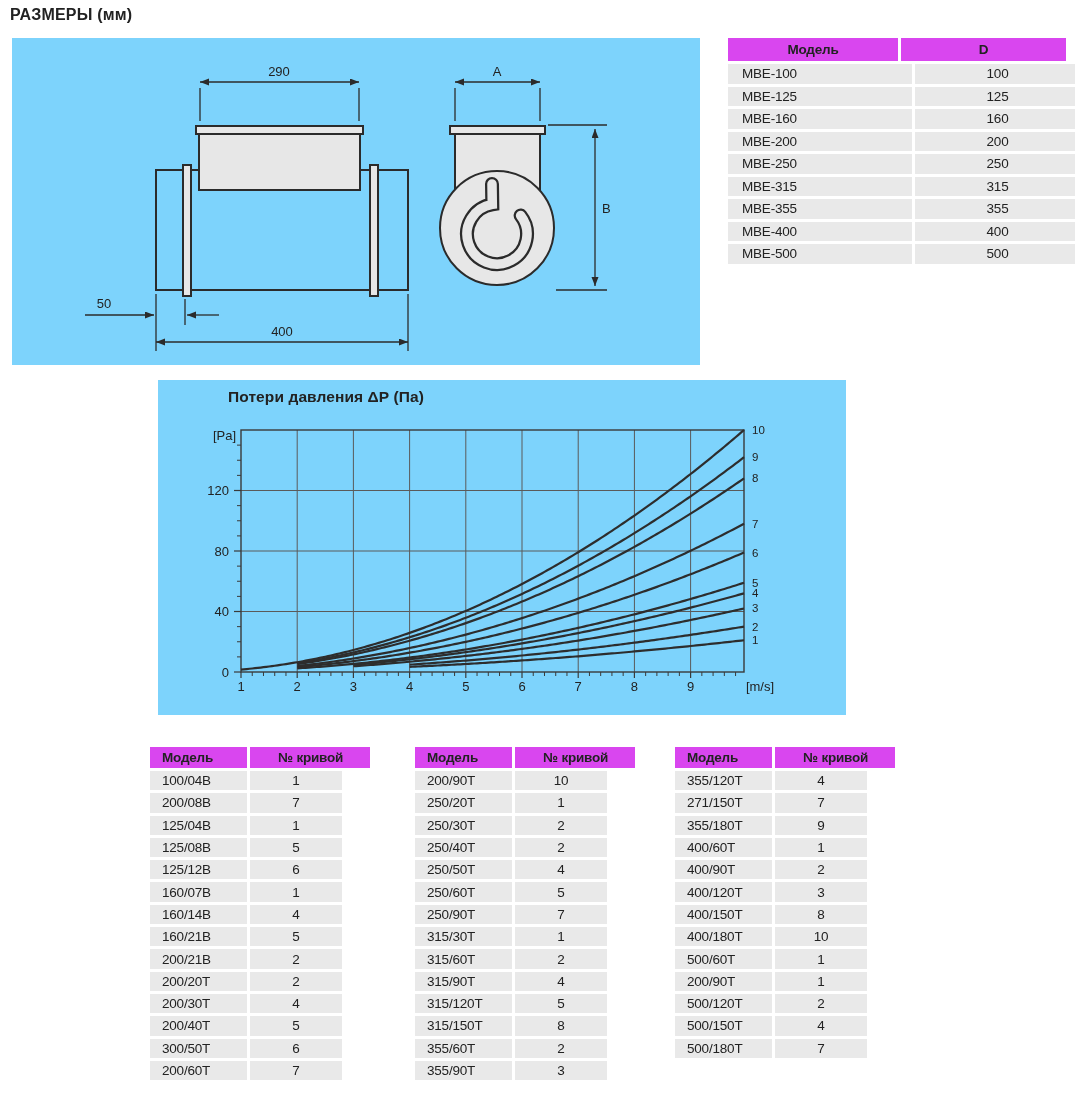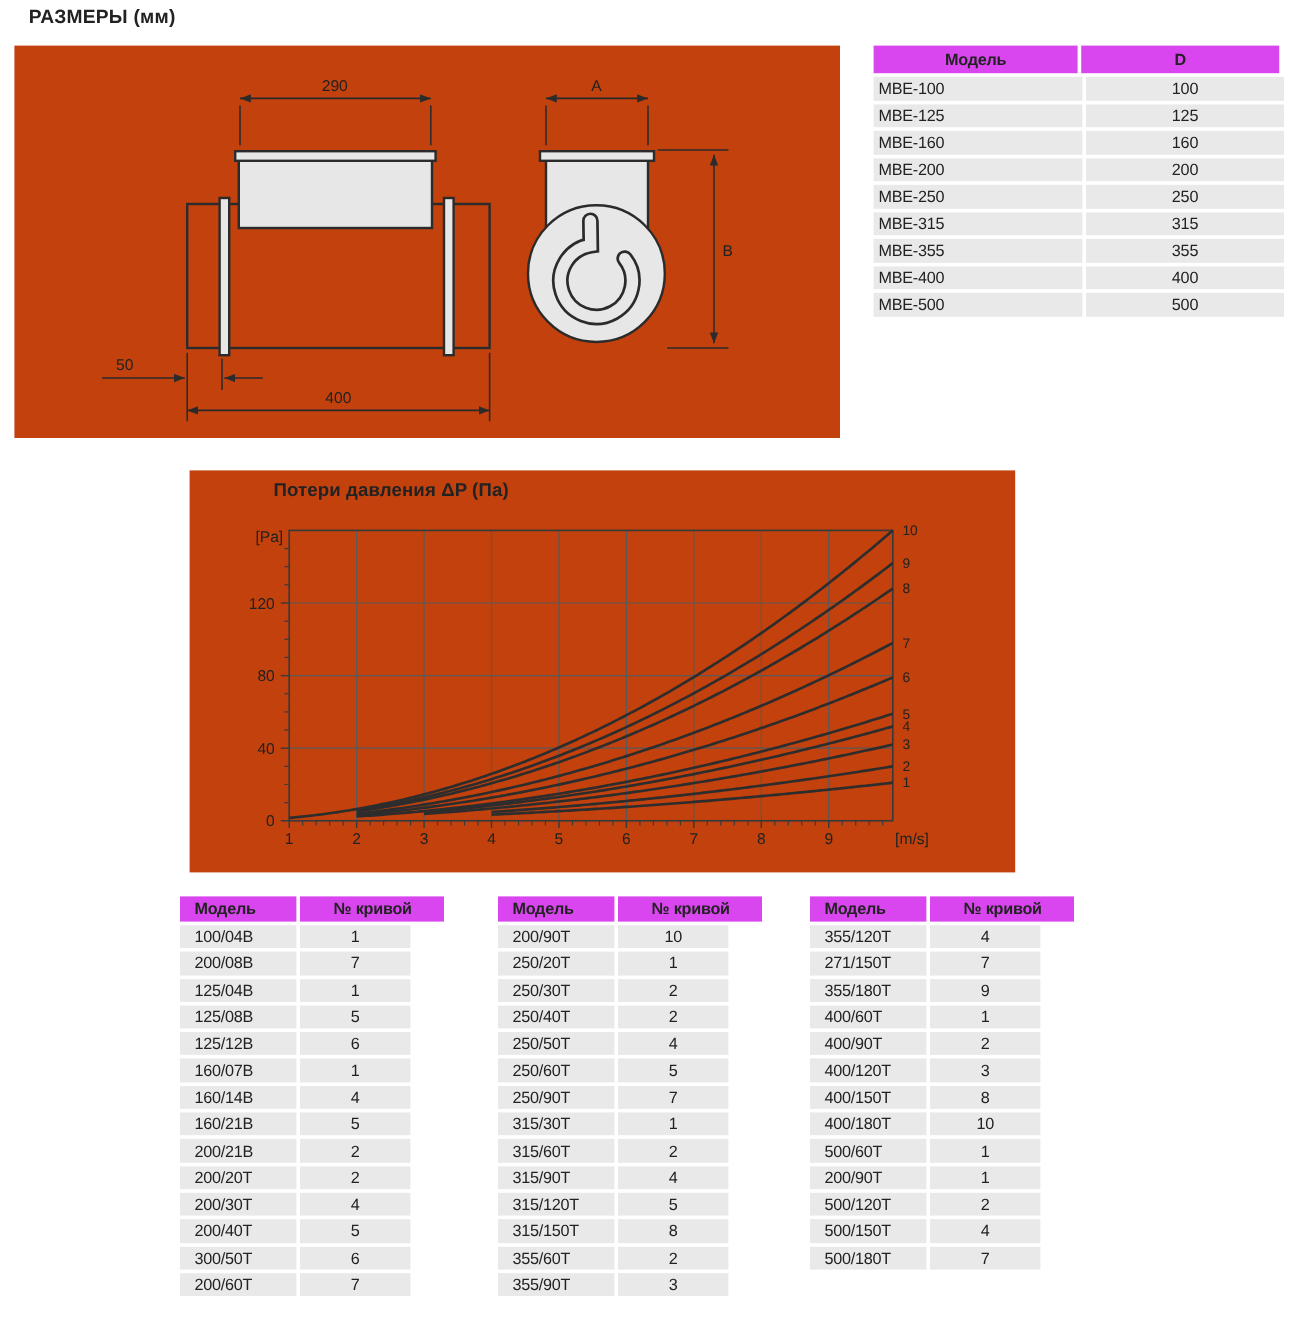--- a/index.html
+++ b/index.html
@@ -3,34 +3,34 @@
 <meta charset="utf-8">
 <style>
   html,body{margin:0;padding:0;}
   body{
     width:1075px;height:1112px;position:relative;background:#ffffff;
     font-family:"Liberation Sans", sans-serif;color:#222;
     -webkit-font-smoothing:antialiased;
   }
   .abs{position:absolute;}
   #page-title{
-    left:24px;top:6px;font-size:16px;font-weight:bold;letter-spacing:.2px;
+    left:10px;top:6px;font-size:16px;font-weight:bold;letter-spacing:.2px;
   }
-  .panel{background:#c2410c;}
+  .panel{background:#7dd3fc;}
   #drawing-panel{left:12px;top:38px;width:688px;height:327px;}
-  #chart-panel{left:158px;top:392px;width:688px;height:335px;}
+  #chart-panel{left:158px;top:380px;width:688px;height:335px;}
   #chart-title{left:70px;top:8px;font-size:15.5px;font-weight:bold;letter-spacing:.1px;}
   svg text{font-family:"Liberation Sans", sans-serif;}
 
   
   .dtable{position:absolute;}
   .trow{display:flex;gap:3px;margin-bottom:3px;}
   .tcell{background:#e9e9e9;display:flex;align-items:center;font-size:13.5px;letter-spacing:-0.2px;}
   .trow.thead .tcell{background:#d946ef;font-weight:bold;}
-  .tcell.c0{justify-content:flex-start;padding-left:4px;}
+  .tcell.c0{justify-content:flex-start;padding-left:14px;}
   .tcell.c1{justify-content:center;padding-left:0;}
 
   #model-table{left:728px;top:38px;}
   #model-table .tcell{height:19.5px;}
   #model-table .thead .tcell{height:23px;}
   #model-table .c0{width:170px;}
   #model-table .c1{width:165px;}
   #model-table .thead .c0{justify-content:center;padding-left:0;}
 
   .curve-table .tcell{height:19.3px;}

